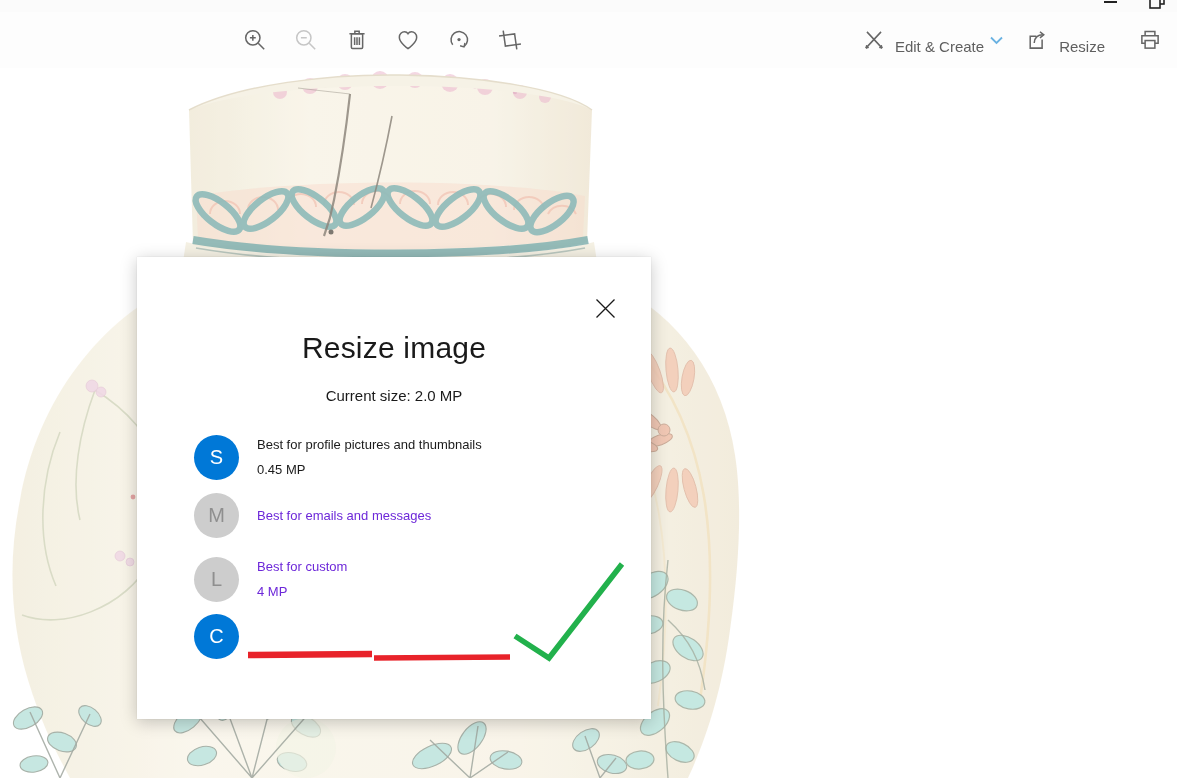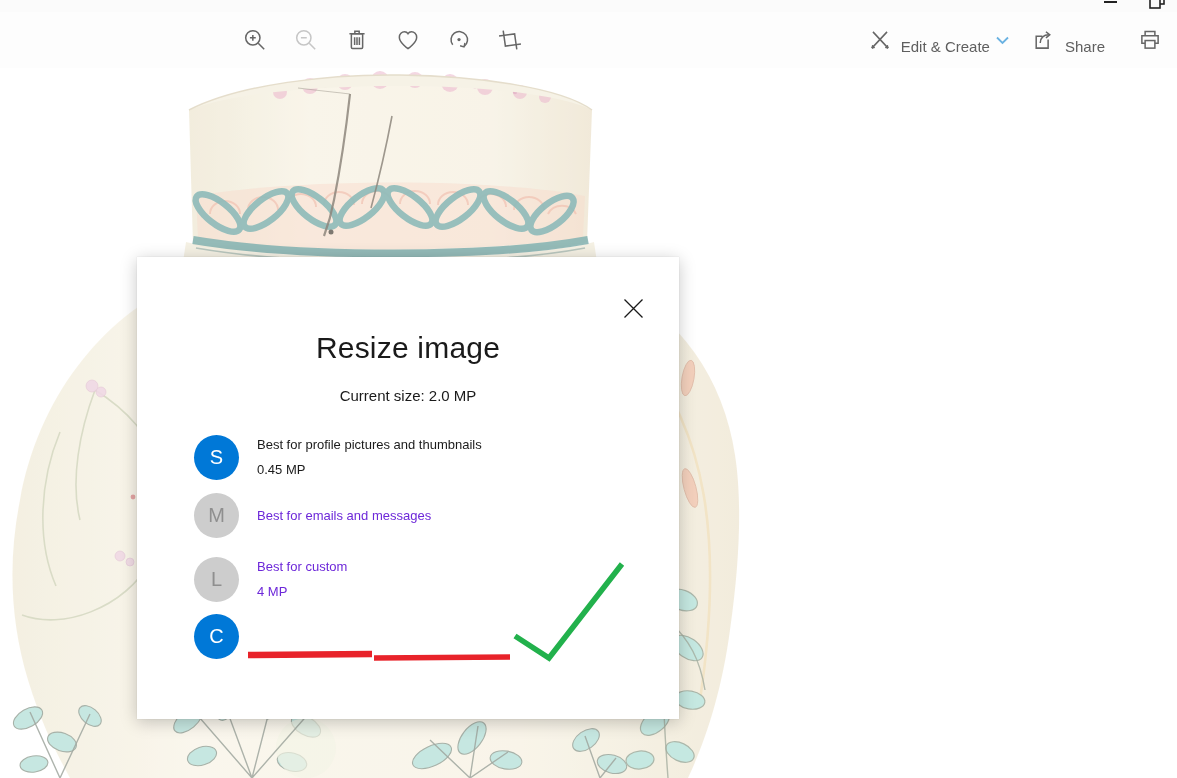--- a/index.html
+++ b/index.html
@@ -19,21 +19,20 @@
   .tb-btn{width:26px;height:26px;display:flex;align-items:center;justify-content:center;cursor:default;}
   .tb-label{font-size:15px;color:#5f5f5f;margin:12px 6px 0 8px;white-space:nowrap;}
   .gap24{width:22px;} .gap30{width:26px;}
   
   .photo-wrap{position:absolute;left:0;top:0;width:810px;height:778px;z-index:1;filter:blur(.7px);opacity:.94;}
   .photo-fade{position:absolute;left:0;top:68px;right:0;bottom:0;background:rgba(255,255,255,.30);z-index:2;pointer-events:none;}
   
   .dialog{
     position:absolute;left:137px;top:257px;width:514px;height:462px;background:#ffffff;z-index:5;
     box-shadow:0 3px 16px rgba(0,0,0,.22),0 0 1px rgba(0,0,0,.15);
-    padding-left:28px;
   }
   .dlg-close{position:absolute;top:38px;right:33px;width:26px;height:26px;display:flex;align-items:center;justify-content:center;cursor:default;}
   .dlg-title{position:absolute;top:74px;left:0;width:100%;text-align:center;font-size:30px;font-weight:300;color:#1a1a1a;letter-spacing:.2px;}
   .dlg-sub{position:absolute;top:130px;left:0;width:100%;text-align:center;font-size:15px;color:#1a1a1a;}
   .opt-row{position:absolute;left:57px;display:flex;align-items:center;cursor:default;}
   .opt-row.s{top:175px;} .opt-row.m{top:236px;} .opt-row.l{top:297px;} .opt-row.c{top:357px;}
   .opt-circle{width:45px;height:45px;border-radius:50%;display:flex;align-items:center;justify-content:center;
     font-size:20px;flex:0 0 45px;}
   .opt-circle.on{background:#0078d7;color:#ffffff;}
   .opt-circle.off{background:#cdcdcd;color:#8f8f8f;}
@@ -289,21 +288,21 @@
       <path d="M1,1.5 L6.5,7 L12,1.5"></path>
     </svg>
     <div class="gap24"></div>
     <div class="tb-btn">
       <svg width="26" height="26" viewBox="0 0 24 24" fill="none" stroke="#666" stroke-width="1.4">
         <path d="M10.5,8.5 H4.8 V19.5 H15.8 V11.5"></path>
         <path d="M8.5,14.8 C8.5,9.8 12,7.2 16.3,7.2"></path>
         <path d="M13.8,4.4 L17.3,7.2 L13.8,10"></path>
       </svg>
     </div>
-    <span class="tb-label">Share</span>
+    <span class="tb-label">Resize</span>
     <div class="gap30"></div>
     <div class="tb-btn">
       <svg width="26" height="26" viewBox="0 0 24 24" fill="none" stroke="#666" stroke-width="1.4">
         <path d="M7.5,8 V4.2 H16.5 V8"></path>
         <path d="M7.5,15 H4.5 V8 H19.5 V15 H16.5"></path>
         <rect x="7.5" y="12.5" width="9" height="7"></rect>
       </svg>
     </div>
   </div>
 </div>

